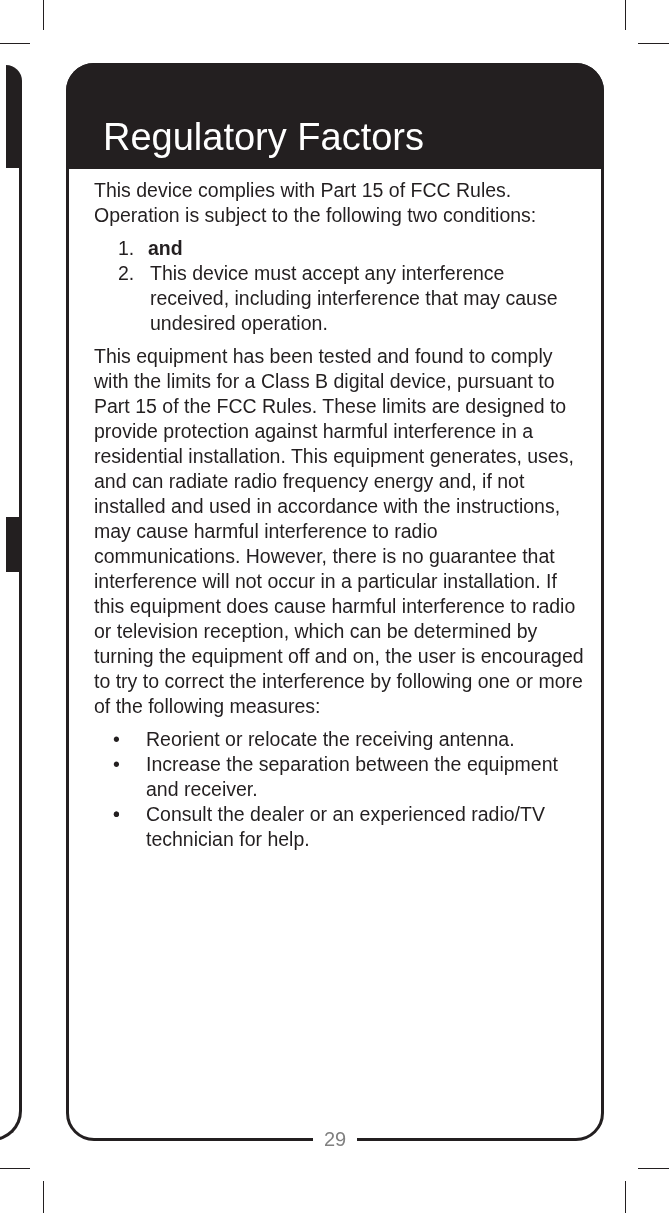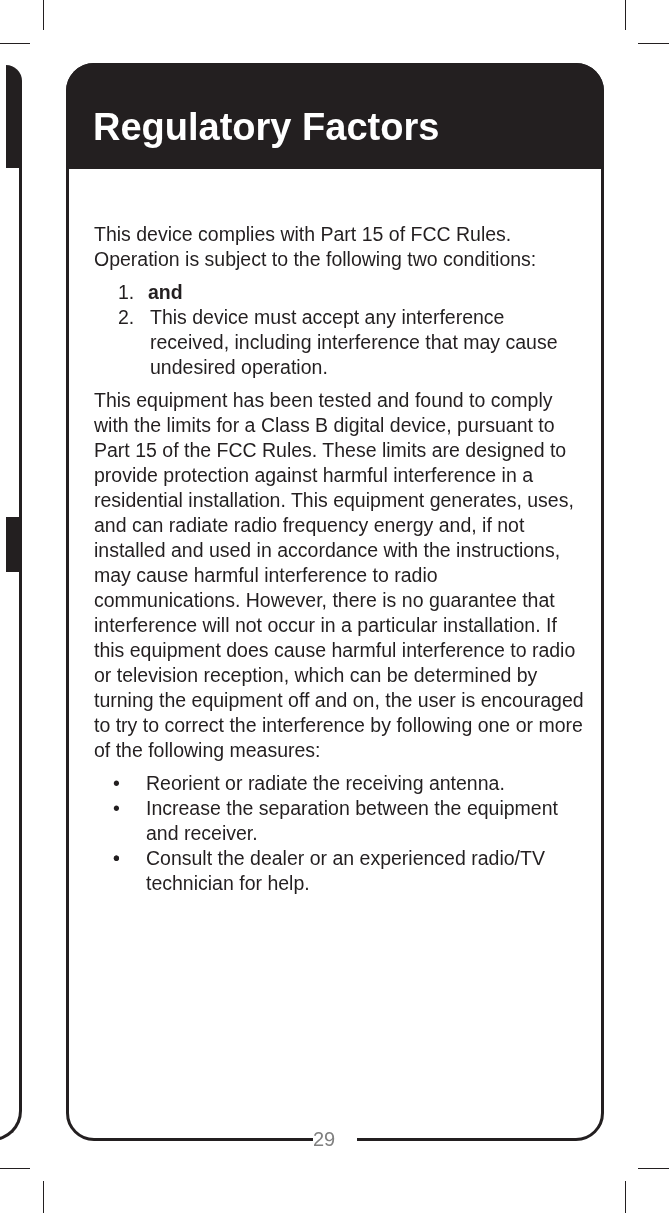--- a/index.html
+++ b/index.html
@@ -38,35 +38,35 @@
     border: 3px solid #231f20; border-radius: 28px;
     background: #fff;
   }
   .panel-header {
     position: absolute; left: -3px; top: -3px; width: 538px; height: 106px;
     background: #231f20;
     border-top-left-radius: 28px; border-top-right-radius: 28px;
   }
   .panel-title {
     position: absolute; left: 23px; top: 38px;
-    font-size: 38px; line-height: 44px; color: #ffffff; font-weight: bold;
-    margin: 4px; white-space: nowrap;
+    font-size: 38px; line-height: 44px; color: #ffffff; font-weight: normal;
+    margin: 14px; white-space: nowrap;
   }
   .page-number-gap {
     position: absolute; left: 244px; bottom: -12px; width: 44px; height: 22px;
     background: #ffffff;
   }
   .page-number {
-    position: absolute; left: 0; top: 0; width: 44px; 
+    position: absolute; left: 0; top: 0; width: 44px; text-align: center;
     font-size: 20px; line-height: 22px; color: #808080;
   }
 
   .content {
     position: absolute; left: 94px; top: 178px; width: 490px;
-    font-size: 19.5px; line-height: 25px; margin-top: 44px;
+    font-size: 19.5px; line-height: 25px;
   }
   .content p { margin: 0 0 8px 0; }
   .numlist { list-style: none; margin: 0 0 8px 0; padding: 0; }
   .numlist li { position: relative; padding-left: 56px; }
   .numlist .num { position: absolute; left: 24px; top: 0; }
   .numlist .and { display: block; margin-left: -2px; font-weight: bold; }
   .bullets { list-style: none; margin: 0; padding: 0; }
   .bullets li { position: relative; padding-left: 52px; }
   .bullets .dot { position: absolute; left: 19px; top: 0; }
 </style>
@@ -105,21 +105,21 @@
     </li>
     <li>
       <span class="num">2.</span>
       <span>This device must accept any interference received, including interference that may cause undesired operation.</span>
     </li>
   </ol>
   <p>This equipment has been tested and found to comply with the limits for a Class B digital device, pursuant to Part 15 of the FCC Rules. These limits are designed to provide protection against harmful interference in a residential installation. This equipment generates, uses, and can radiate radio frequency energy and, if not installed and used in accordance with the instructions, may cause harmful interference to radio communications. However, there is no guarantee that interference will not occur in a particular installation. If this equipment does cause harmful interference to radio or television reception, which can be determined by turning the equipment off and on, the user is encouraged to try to correct the interference by following one or more of the following measures:</p>
   <ul class="bullets">
     <li>
       <span class="dot">•</span>
-      <span>Reorient or radiate the receiving antenna.</span>
+      <span>Reorient or relocate the receiving antenna.</span>
     </li>
     <li>
       <span class="dot">•</span>
       <span>Increase the separation between the equipment and receiver.</span>
     </li>
     <li>
       <span class="dot">•</span>
     </li>
     <li>
       <span class="dot">•</span>

